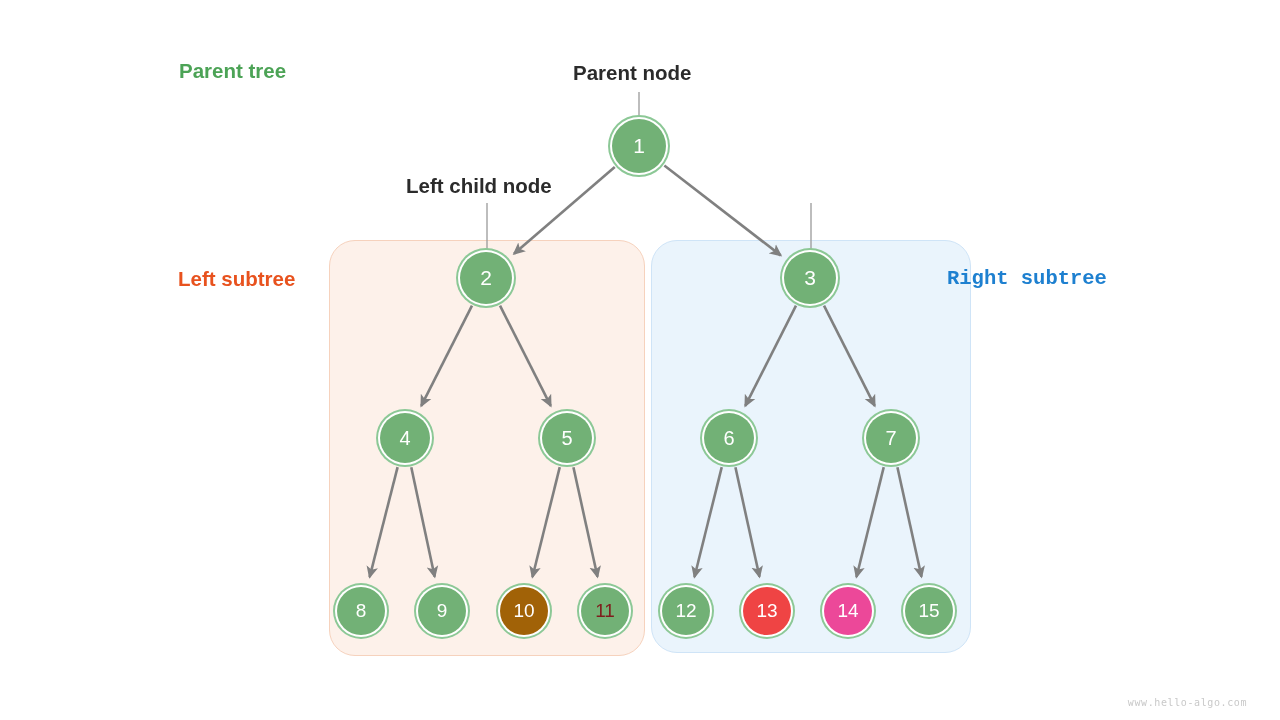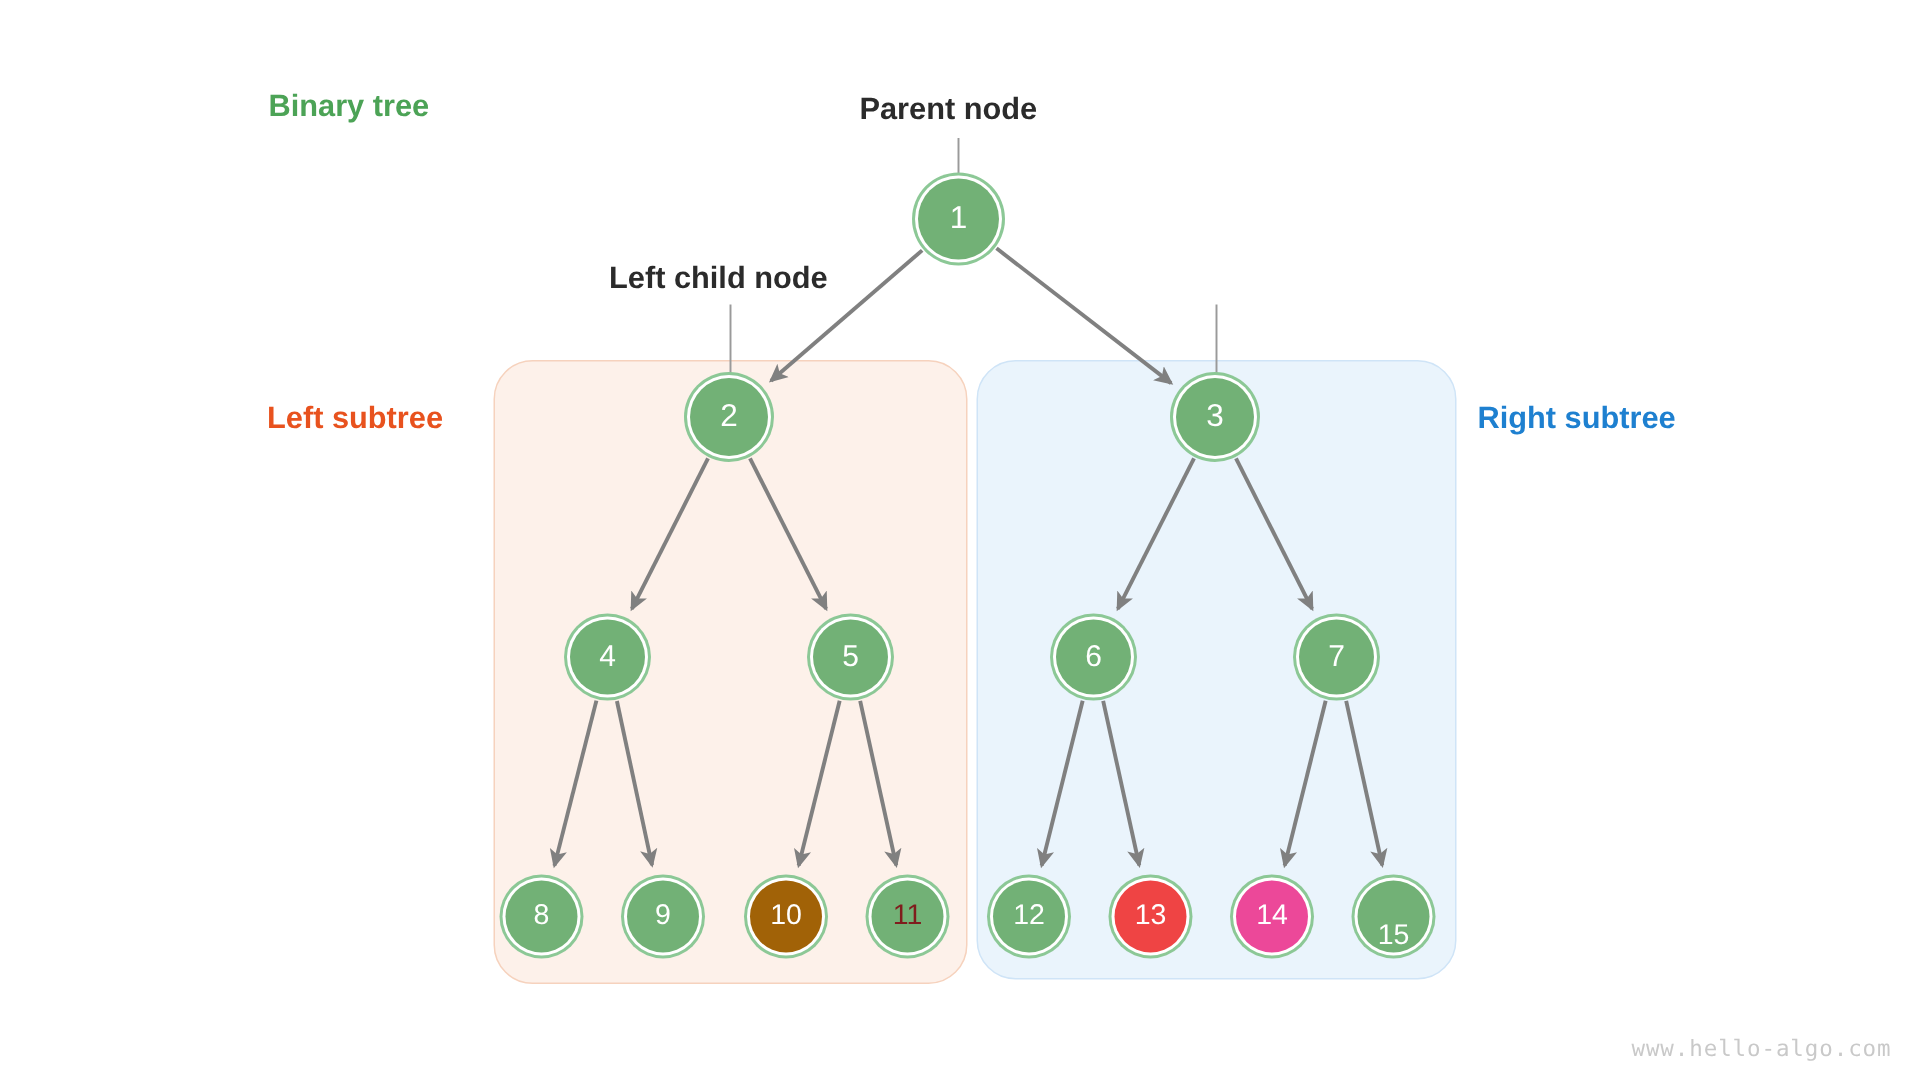--- a/index.html
+++ b/index.html
@@ -22,22 +22,22 @@
     box-shadow:0 0 0 2px #ffffff, 0 0 0 4px #8cc896;
     display:flex;align-items:center;justify-content:center;
     color:#ffffff;font-weight:400;}
 
   .label{position:absolute;white-space:nowrap;font-weight:bold;}
   .label-dark{color:#2b2b2b;font-size:20.5px;}
   .label-green{color:#4ca356;font-size:20.5px;}
   .label-orange{color:#e8521e;font-size:20.5px;}
   .label-blue{color:#1e80d0;font-size:20.5px;}
 
-  #watermark{position:absolute;right:19px;bottom:12px;
-    color:#c9c9c9;font-size:15px;letter-spacing:0.6px;
+  #watermark{position:absolute;right:33px;bottom:12px;
+    color:#c9c9c9;font-size:10px;letter-spacing:0.6px;
     font-family:"DejaVu Sans Mono","Liberation Mono",monospace;}
 </style>
 </head>
 <body>
 
 <div id="stage">
 
   <div class="subtree-box" id="left-box"></div>
   <div class="subtree-box" id="right-box"></div>
 
@@ -106,30 +106,30 @@
       </div>
       <div class="node" style="left: 662px; top: 587px; width: 48px; height: 48px; font-size: 19px; background: rgb(114, 177, 118); color: rgb(255, 255, 255); box-shadow: rgb(255, 255, 255) 0px 0px 0px 2px, rgb(140, 200, 150) 0px 0px 0px 4px;">
         <span>12</span>
       </div>
       <div class="node" style="left: 743px; top: 587px; width: 48px; height: 48px; font-size: 19px; background: #ef4444; color: rgb(255, 255, 255); box-shadow: rgb(255, 255, 255) 0px 0px 0px 2px, rgb(140, 200, 150) 0px 0px 0px 4px;">
         <span>13</span>
       </div>
       <div class="node" style="left: 824px; top: 587px; width: 48px; height: 48px; font-size: 19px; background: #ec4899; color: rgb(255, 255, 255); box-shadow: rgb(255, 255, 255) 0px 0px 0px 2px, rgb(140, 200, 150) 0px 0px 0px 4px;">
         <span>14</span>
       </div>
-      <div class="node" style="left: 905px; top: 587px; width: 48px; height: 48px; font-size: 19px; background: rgb(114, 177, 118); color: rgb(255, 255, 255); box-shadow: rgb(255, 255, 255) 0px 0px 0px 2px, rgb(140, 200, 150) 0px 0px 0px 4px; align-items: flex-end;">
+      <div class="node" style="left: 905px; top: 587px; width: 48px; height: 48px; font-size: 19px; background: rgb(114, 177, 118); color: rgb(255, 255, 255); box-shadow: rgb(255, 255, 255) 0px 0px 0px 2px, rgb(140, 200, 150) 0px 0px 0px 4px;">
         <span>15</span>
       </div>
     </div>
 
-  <div class="label label-green" style="left:179px;top:59px;">Binary tree</div>
+  <div class="label label-green" style="left:179px;top:59px;">Parent tree</div>
 
   <div class="label label-dark" style="left:573px;top:61px;">Parent node</div>
 
   <div class="label label-dark" style="left:406px;top:174px;">Left child node</div>
 
 
   <div class="label label-orange" style="left:178px;top:267px;">Left subtree</div>
 
-  <div class="label label-blue" style="left:985px;top:267px;">Right subtree</div>
+  <div class="label label-blue" style="left:947px;top:267px;font-family:Liberation Mono, monospace;">Right subtree</div>
 
   <div id="watermark">www.hello-algo.com</div>
 </div>
 
 </body></html>

